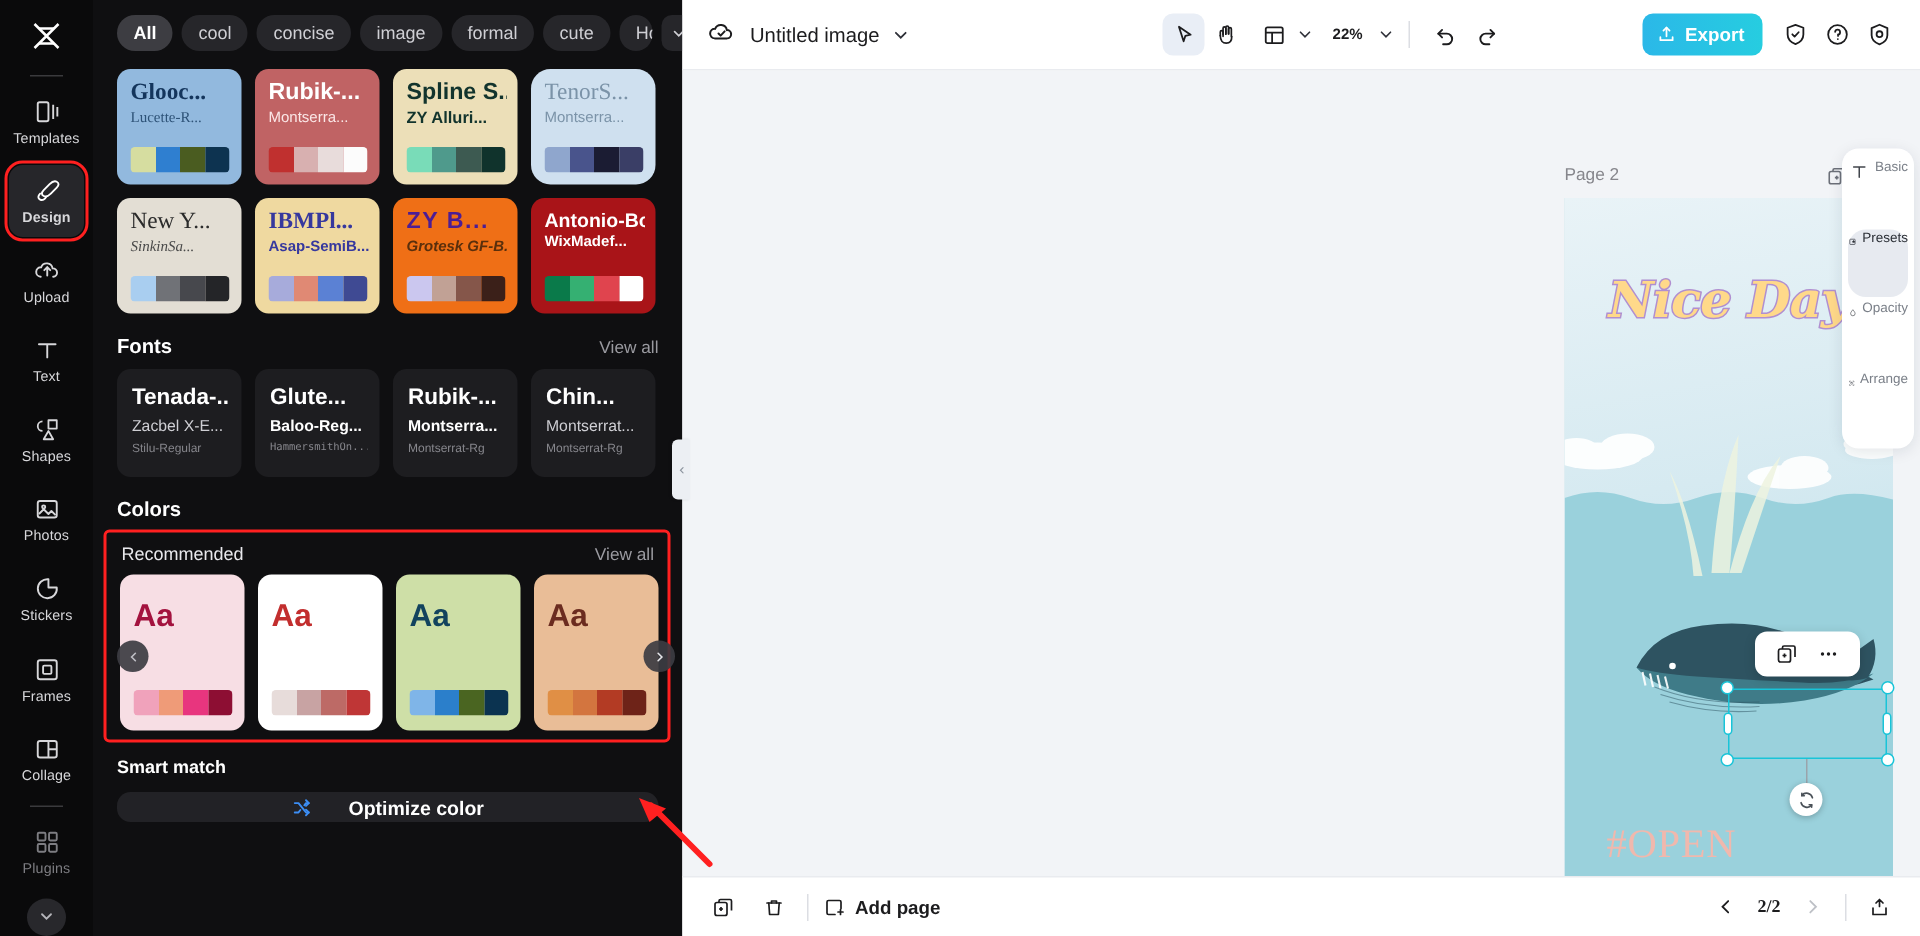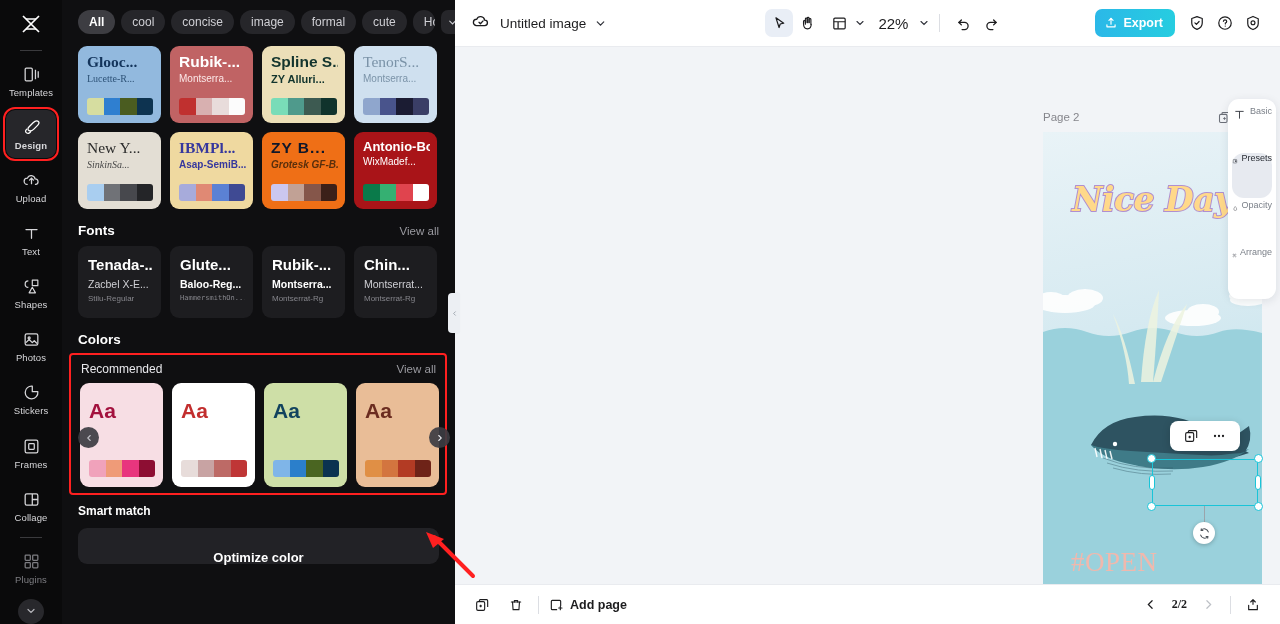--- a/index.html
+++ b/index.html
@@ -89,22 +89,22 @@
   .col-sw { position: absolute; left: 9px; bottom: 10px; width: 66px; height: 17px; border-radius: 3px; overflow: hidden; display: flex; }
   .col-sw i { flex: 1; display: block; }
 
   .arrow-btn {
     position: absolute; width: 21px; height: 21px; border-radius: 50%;
     background: rgba(60,60,66,.92); display: flex; align-items: center; justify-content: center;
     cursor: pointer; z-index: 6;
   }
   .smart { color: #fff; font-size: 12px; font-weight: bold; padding: 9px 0 0 16px; }
   .optimize {
-    margin: 10px 16px 0 16px; height: 36px; border-radius: 9px; background: #222226;
-    display: flex; align-items: center; justify-content: center; gap: 23px; cursor: pointer; flex-direction: column;
+    margin: 10px 16px 0 16px; height: 20px; border-radius: 9px; background: #222226;
+    display: flex; align-items: center; justify-content: center; gap: 23px; cursor: pointer;
   }
   .optimize span { color: #fff; font-size: 13px; font-weight: bold; }
 
   .collapse-handle {
     position: absolute; left: 448px; top: 293px; width: 12px; height: 40px;
     background: #eceff3; border-radius: 4px 0 0 4px; z-index: 30;
     display: flex; align-items: center; justify-content: center; cursor: pointer;
     box-shadow: -1px 0 2px rgba(0,0,0,.08);
   }
 
@@ -113,21 +113,21 @@
   .topbar {
     height: 47px; background: #fff; display: flex; align-items: center;
     padding: 0 13px 0 16px; border-bottom: 1px solid #e9ebef; position: relative; z-index: 20;
   }
   .doc-title { font-size: 13.5px; color: #1c1c1e; margin-left: 9px; }
   .tb-btn {
     width: 28px; height: 28px; border-radius: 7px; display: flex;
     align-items: center; justify-content: center; cursor: pointer;
   }
   .tb-btn.on { background: #e9eef6; }
-  .zoom-val { font-size: 15px; color: #1c1c1e; font-weight: normal; }
+  .zoom-val { font-size: 10px; color: #1c1c1e; font-weight: bold; }
   .vdiv { width: 1px; height: 18px; background: #dcdee3; margin: 0 9px; }
   .export {
     height: 28px; border-radius: 7px; padding: 0 12px 0 9px;
     background: linear-gradient(90deg,#2bb8e8,#26cde0);
     display: flex; align-items: center; gap: 5px; cursor: pointer;
   }
   .export span { color: #fff; font-size: 12.5px; font-weight: bold; }
 
   .canvas-area { position: absolute; left: 0; right: 0; top: 47px; bottom: 40px; background: #f2f4f7; }
   .page-label { position: absolute; left: 588px; top: 64px; font-size: 11.5px; color: #86868c; }
@@ -365,21 +365,21 @@
       <div class="tpl-card" id="t2" style="background: rgb(236, 223, 184);">
         <div class="tpl-t1" style="font-weight: bold; color: rgb(18, 52, 45);">Spline S...</div>
         <div class="tpl-t2" style="font-weight: bold; font-size: 11px; color: rgb(18, 52, 45);">ZY Alluri...</div>
         <div class="tpl-sw">
             <i style="background: rgb(121, 220, 184);"></i>
             <i style="background: rgb(79, 154, 140);"></i>
             <i style="background: rgb(61, 90, 81);"></i>
             <i style="background: rgb(16, 51, 44);"></i>
           </div>
       </div>
-      <div class="tpl-card" id="t3" style="background: rgb(207, 224, 239);">
+      <div class="tpl-card" id="t3" style="background: rgb(207, 224, 239); border-radius: 13px;">
         <div class="tpl-t1" style="font-family: &quot;Liberation Serif&quot;, serif; color: rgb(123, 147, 168);">TenorS...</div>
         <div class="tpl-t2" style="color: rgb(123, 147, 168);">Montserra...</div>
         <div class="tpl-sw">
             <i style="background: rgb(143, 166, 205);"></i>
             <i style="background: rgb(73, 84, 140);"></i>
             <i style="background: rgb(27, 28, 51);"></i>
             <i style="background: rgb(58, 62, 102);"></i>
           </div>
       </div>
     </div>
@@ -399,32 +399,32 @@
         <div class="tpl-t1" style="font-weight: bold; font-family: &quot;Liberation Serif&quot;, serif; color: rgb(54, 56, 158);">IBMPl...</div>
         <div class="tpl-t2" style="font-weight: bold; color: rgb(54, 56, 158);">Asap-SemiB...</div>
         <div class="tpl-sw">
             <i style="background: rgb(167, 171, 219);"></i>
             <i style="background: rgb(224, 137, 116);"></i>
             <i style="background: rgb(91, 129, 212);"></i>
             <i style="background: rgb(63, 74, 147);"></i>
           </div>
       </div>
       <div class="tpl-card" id="t6" style="background: rgb(239, 111, 22);">
-        <div class="tpl-t1" style="font-weight: bold; letter-spacing: 1px; color: #0f172a;">ZY B...</div>
+        <div class="tpl-t1" style="font-weight: bold; letter-spacing: 1px; color: #4c1d95;">ZY B...</div>
         <div class="tpl-t2" style="font-style: italic; font-weight: bold; color: rgb(90, 47, 12);">Grotesk GF-B...</div>
         <div class="tpl-sw">
             <i style="background: rgb(203, 199, 239);"></i>
             <i style="background: rgb(193, 161, 149);"></i>
             <i style="background: rgb(133, 86, 74);"></i>
             <i style="background: rgb(59, 32, 25);"></i>
           </div>
       </div>
       <div class="tpl-card" id="t7" style="background: rgb(169, 20, 24);">
         <div class="tpl-t1" style="font-weight: bold; font-size: 13px; color: rgb(255, 255, 255);">Antonio-Bold</div>
-        <div class="tpl-t2" style="font-weight: normal; color: rgb(255, 255, 255);">WixMadef...</div>
+        <div class="tpl-t2" style="font-weight: bold; color: rgb(255, 255, 255);">WixMadef...</div>
         <div class="tpl-sw">
             <i style="background: rgb(10, 122, 74);"></i>
             <i style="background: rgb(53, 176, 114);"></i>
             <i style="background: rgb(224, 68, 78);"></i>
             <i style="background: rgb(255, 255, 255);"></i>
           </div>
       </div>
     </div>
 
     <div class="sec-head">

